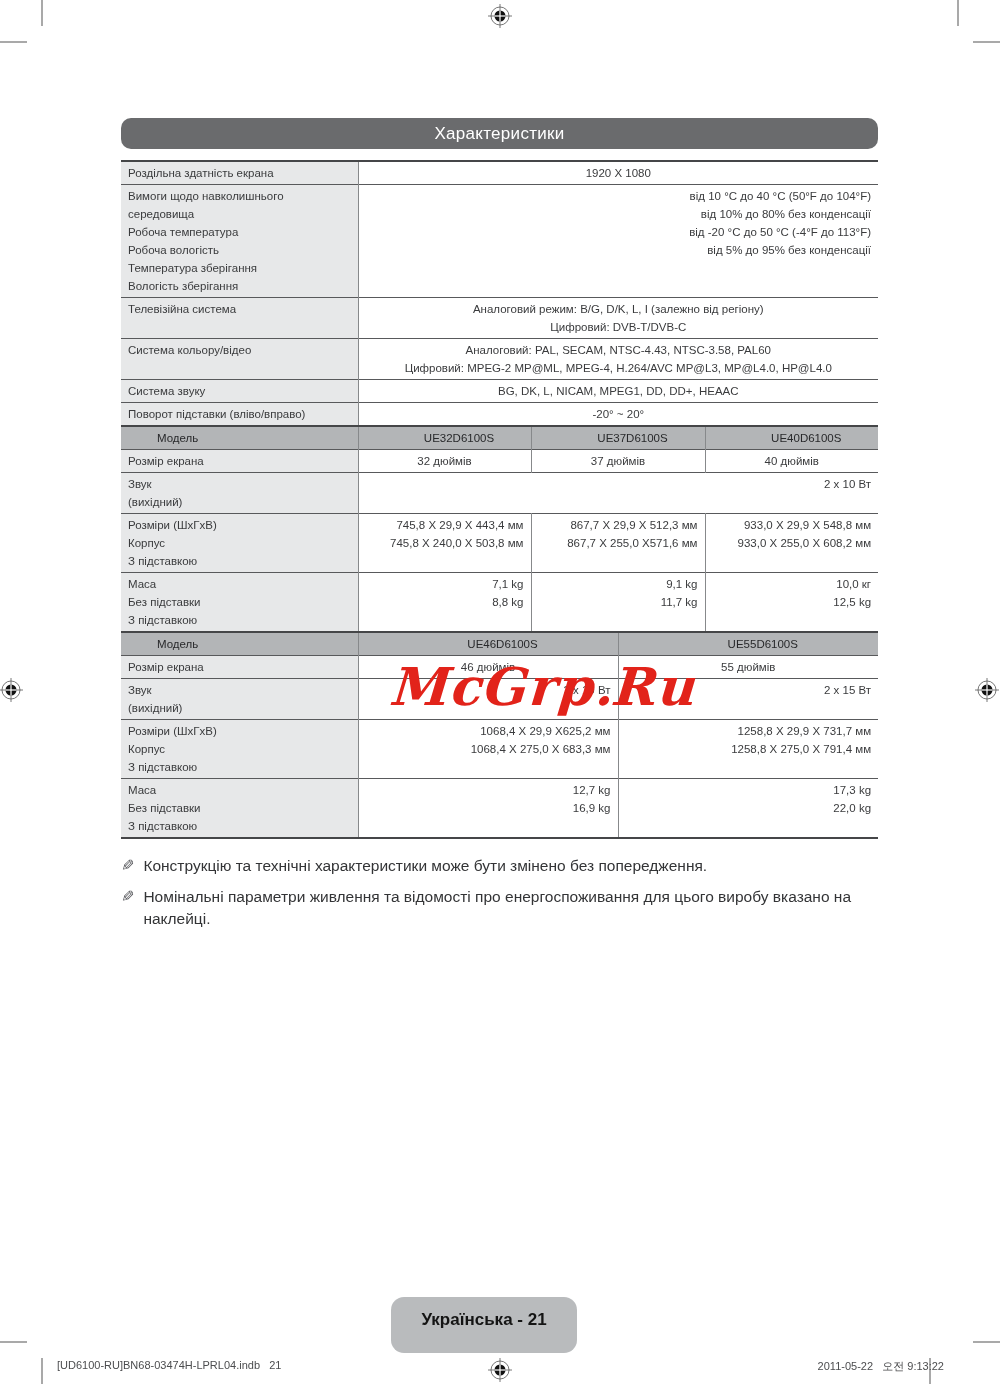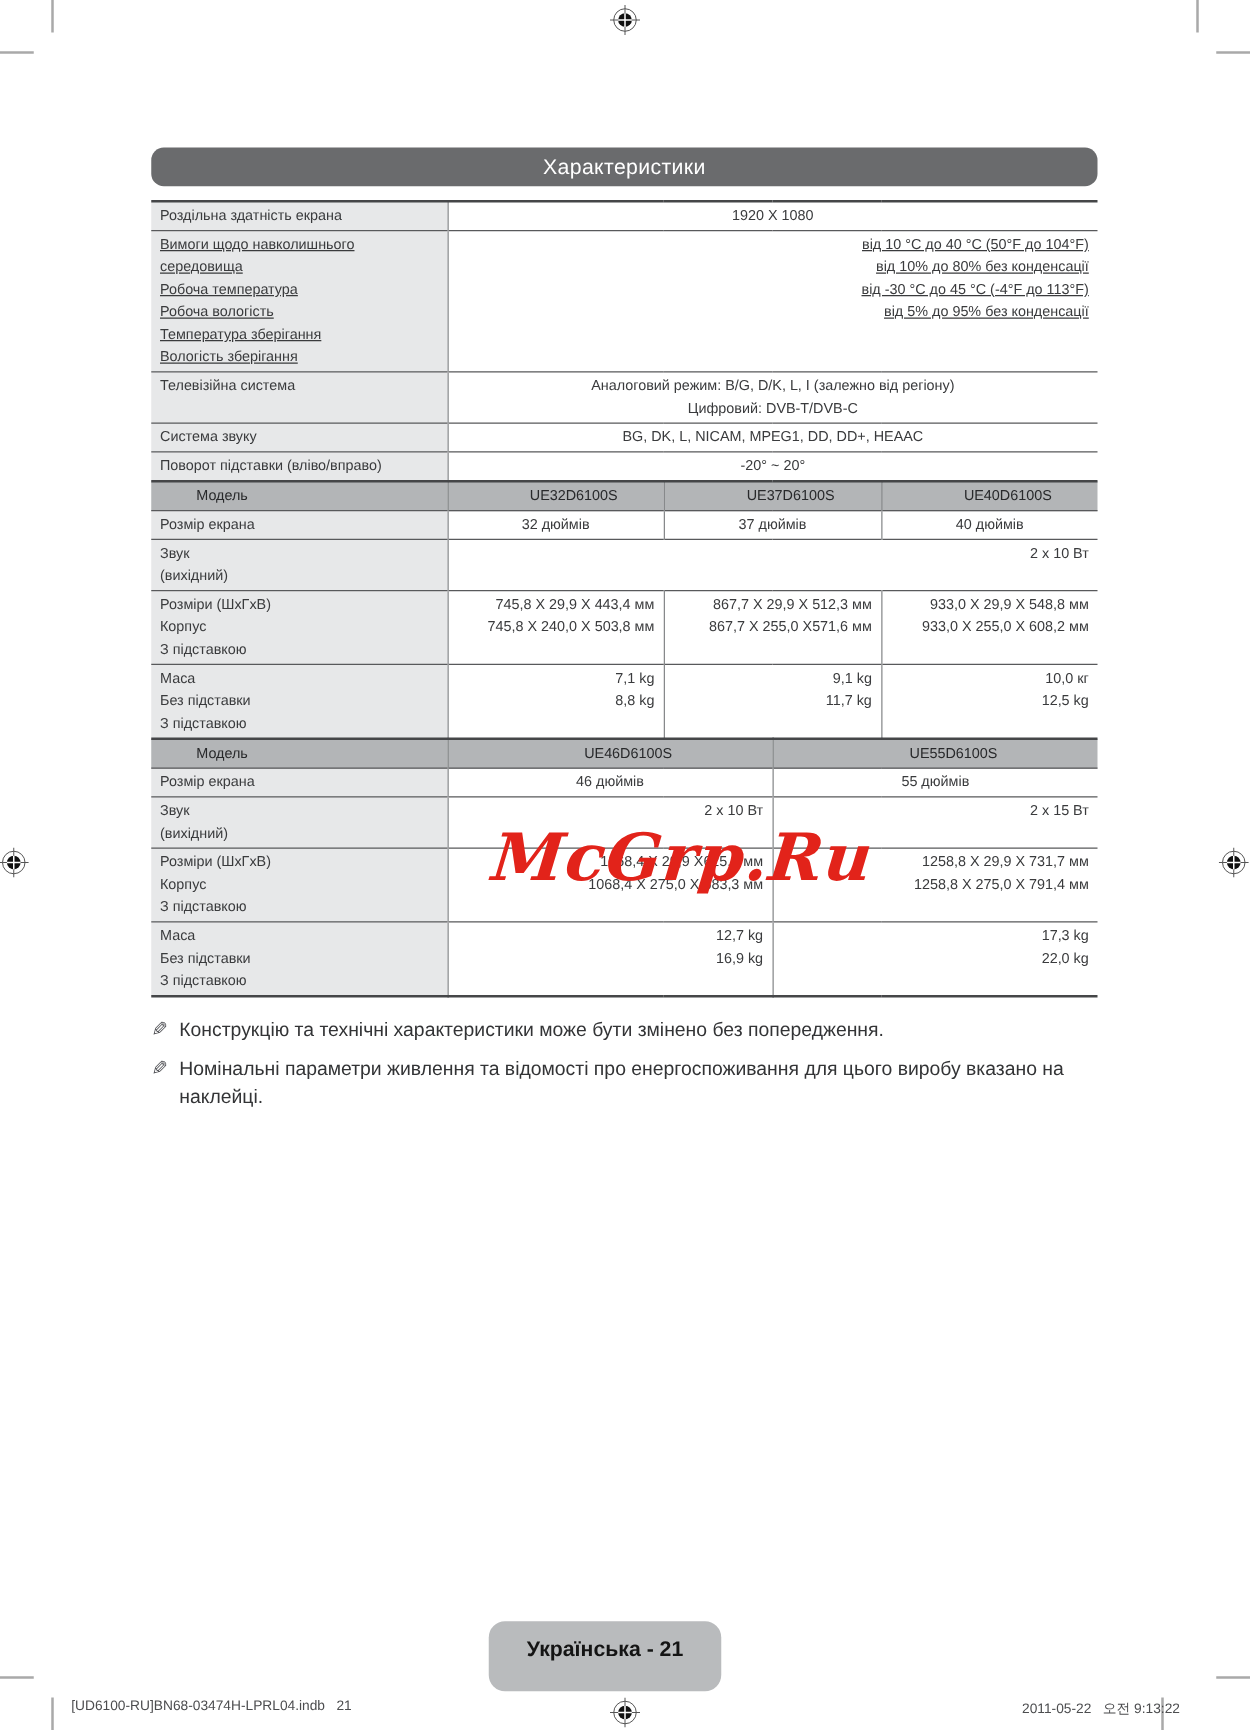--- a/index.html
+++ b/index.html
@@ -21,21 +21,21 @@
   table.specs tr.sect{border-top:2px solid #454648;}
   table.specs td{padding:2px 7px;font-size:11.5px;line-height:18px;vertical-align:top;}
   table.specs td:not(:first-child){border-left:1px solid #87898b;}
   td.lbl{background:#e7e8e9;text-align:left;}
   td.val{text-align:center;vertical-align:middle;}
   td.vb{text-align:right;vertical-align:bottom;padding-bottom:3px;}
   tr.model-row td{background:#b3b5b7;color:#28292b;text-align:center;vertical-align:middle;padding-left:36px;}
   tr.model-row td.lbl{text-align:left;}
   .ln{display:block;}
 
-  tr.h18{height:18px;} tr.h94{height:94px;text-decoration:underline;} tr.h31{height:31px;} tr.h17{height:17px;}
+  tr.h18{height:18px;} tr.h94{height:94px;} tr.h31{height:31px;} tr.h17{height:17px;}
   tr.h54{height:54px;}
 
   
   .watermark{position:absolute;left:394px;top:656px;font-family:"DejaVu Serif","Liberation Serif",serif;
              font-style:italic;font-weight:700;font-size:52px;color:#e2231a;transform:skewX(-6deg);
              z-index:5;letter-spacing:1px;white-space:nowrap;}
 
   
   .notes{margin-top:16px;}
   .note{display:flex;align-items:flex-start;margin-bottom:9px;font-size:15.5px;line-height:22px;color:#333436;}
@@ -121,33 +121,40 @@
           <td class="lbl">
             <span class="ln">Вимоги щодо навколишнього середовища</span>
             <span class="ln">Робоча температура</span>
             <span class="ln">Робоча вологість</span>
             <span class="ln">Температура зберігання</span>
             <span class="ln">Вологість зберігання</span>
           </td>
           <td class="vb" colspan="6">
             <span class="ln">від 10 °C до 40 °C (50°F до 104°F)</span>
             <span class="ln">від 10% до 80% без конденсації</span>
-            <span class="ln">від -30 °C до 45 °C (-4°F до 113°F)</span>
+            <span class="ln">від -20 °C до 50 °C (-4°F до 113°F)</span>
             <span class="ln">від 5% до 95% без конденсації</span>
           </td>
         </tr>
 
         <tr class="h31">
           <td class="lbl">Телевізійна система</td>
           <td class="val" colspan="6">
             <span class="ln">Аналоговий режим: B/G, D/K, L, I (залежно від регіону)</span>
             <span class="ln">Цифровий: DVB-T/DVB-C</span>
           </td>
         </tr>
 
+        <tr class="h31">
+          <td class="lbl">Система кольору/відео</td>
+          <td class="val" colspan="6">
+            <span class="ln">Аналоговий: PAL, SECAM, NTSC-4.43, NTSC-3.58, PAL60</span>
+            <span class="ln">Цифровий: MPEG-2 MP@ML, MPEG-4, H.264/AVC MP@L3, MP@L4.0, HP@L4.0</span>
+          </td>
+        </tr>
 
         <tr class="h17">
           <td class="lbl">Система звуку</td>
           <td class="val" colspan="6">BG, DK, L, NICAM, MPEG1, DD, DD+, HEAAC</td>
         </tr>
 
 
         <tr class="h17">
           <td class="lbl">Поворот підставки (вліво/вправо)</td>
           <td class="val" colspan="6">-20° ~ 20°</td>

